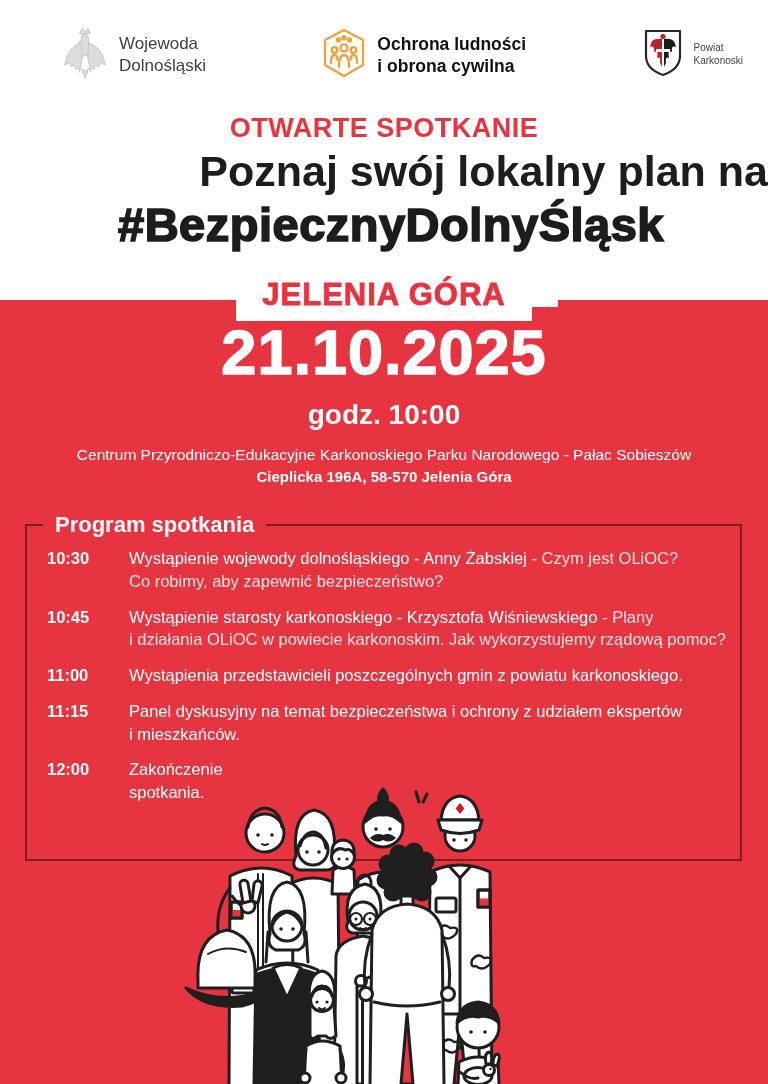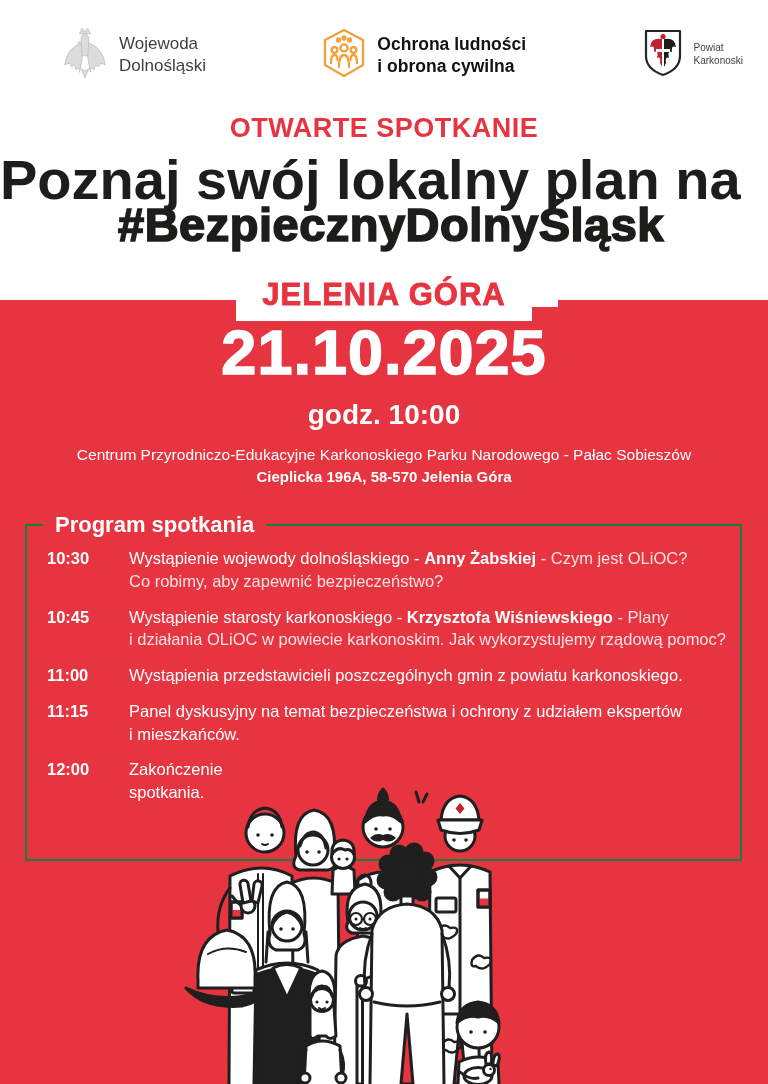--- a/index.html
+++ b/index.html
@@ -13,48 +13,48 @@
   
   .logos{position:absolute;top:26px;left:62px;right:44px;display:flex;align-items:center;justify-content:space-between;z-index:2;}
   .logo{display:flex;align-items:center;gap:11px;}
   .logo-text{font-size:17px;line-height:1.28;color:#3f3f3f;}
   .logo-text.bold{font-weight:700;color:#121212;font-size:17.5px;}
   .logo-text.small{font-size:10px;}
 
   
   .kicker{position:absolute;top:113px;left:0;width:768px;text-align:center;color:var(--red);
     font-size:27px;font-weight:700;letter-spacing:.5px;z-index:2;}
-  .title1{position:absolute;top:147px;left:0;width:768px;text-align:left;color:var(--ink);
-    font-size:56px;font-weight:700;z-index:2;}
+  .title1{position:absolute;top:147px;left:0;width:768px;text-align:right;color:var(--ink);
+    font-size:43px;font-weight:700;z-index:2;}
   .title2{position:absolute;top:197px;left:0;width:768px;text-align:center;color:var(--ink);
     font-size:47px;font-weight:700;-webkit-text-stroke:1.7px var(--ink);letter-spacing:.5px;z-index:2;margin-left:7px;}
 
   .city-label{position:absolute;left:236px;top:268px;width:296px;height:53px;background:#fff;z-index:2;}
   .city-label::after{content:'';position:absolute;left:100%;top:0;width:26px;height:39px;background:#fff;}
   .city-label span{display:block;width:100%;text-align:center;line-height:53px;color:var(--red);
     font-size:31px;font-weight:700;-webkit-text-stroke:.8px var(--red);letter-spacing:1px;}
 
   .date{position:absolute;top:316px;left:0;width:768px;text-align:center;color:#fff;
     font-size:63px;font-weight:700;-webkit-text-stroke:1.5px #fff;letter-spacing:1px;z-index:2;}
   .time{position:absolute;top:399px;left:0;width:768px;text-align:center;color:#fff;
     font-size:28px;font-weight:700;z-index:2;}
   .venue{position:absolute;top:446px;left:0;width:768px;text-align:center;color:#fff;font-size:15.5px;z-index:2;}
   .address{position:absolute;top:468px;left:0;width:768px;text-align:center;color:#fff;font-size:15px;font-weight:700;z-index:2;}
 
   
-  .program-box{position:absolute;left:25px;top:524px;width:717px;height:337px;border:2px solid #15803d;
+  .program-box{position:absolute;left:25px;top:524px;width:717px;height:337px;border:2px solid #7f1d1d;
     box-sizing:border-box;z-index:1;}
   .program-title{position:absolute;top:-16px;left:16px;background:var(--red);padding:0 12px;
     color:#fff;font-size:22px;font-weight:700;line-height:30px;}
   .program-items{position:absolute;left:0;top:0;right:0;padding:21px 14px 0 20px;}
   .prog-row{display:grid;grid-template-columns:66px 1fr;column-gap:16px;margin-bottom:13px;
     font-size:16.5px;line-height:1.38;color:#fff;}
   .prog-time{font-weight:700;white-space:pre-line;}
   .prog-desc{white-space:pre-line;}
-  .prog-desc .pbold{font-weight:700;}
+  .prog-desc .pbold{font-weight:400;}
   .prog-desc .pdim{opacity:.85;}
 
   .people{position:absolute;left:166px;bottom:0;width:470px;height:300px;z-index:3;}
   .people *{vector-effect:none;}
 </style>
 </head>
 <body>
 
 <div class="poster">
   <div class="red-section"></div>

